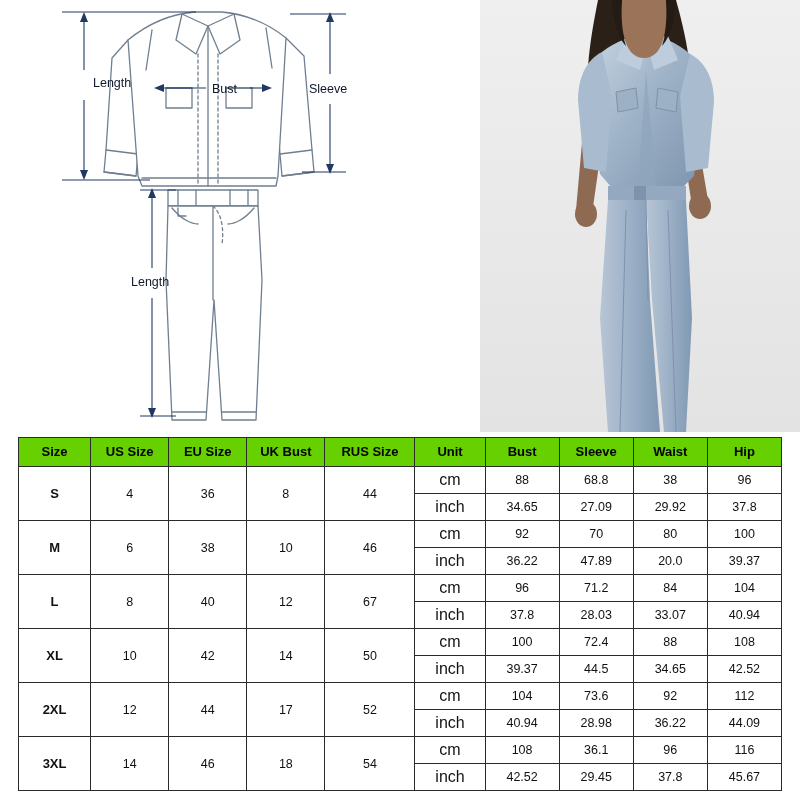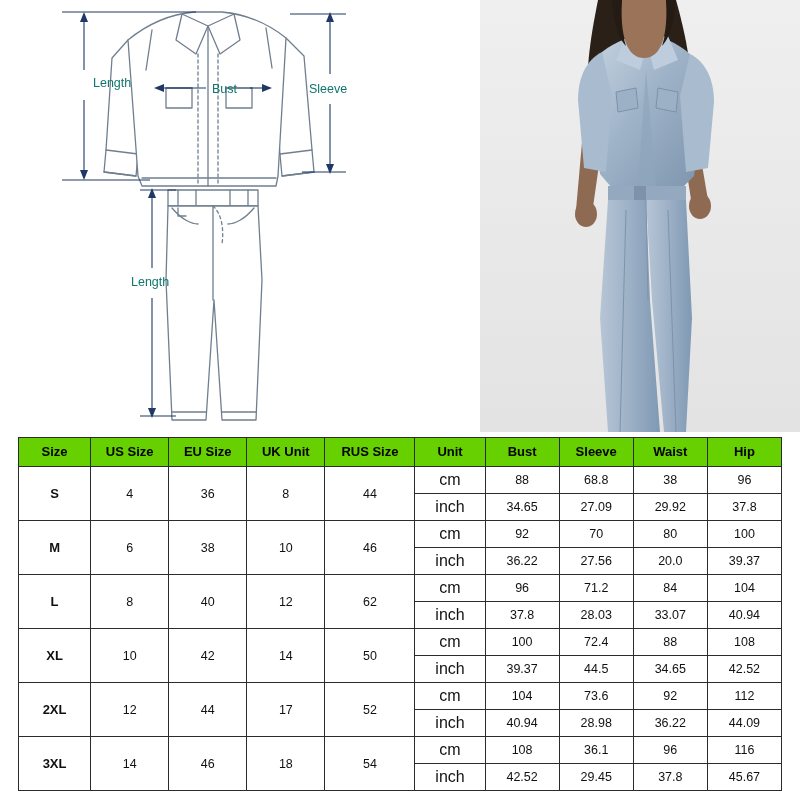--- a/index.html
+++ b/index.html
@@ -52,21 +52,21 @@
     top: 58px;
     font-size: 8px;
     color: rgba(255,255,255,0.55);
     letter-spacing: 0.5px;
     font-family: "Liberation Sans", sans-serif;
   }
 
   .dim-label {
     position: absolute;
     font-size: 12.5px;
-    color: #0f766e;
+    color: #0f172a;
     font-family: "Liberation Sans", sans-serif;
     white-space: nowrap;
   }
   .label-length-top { left: 93px; top: 76px; }
   .label-bust      { left: 212px; top: 82px; }
   .label-sleeve    { left: 309px; top: 82px; }
   .label-length-bot{ left: 131px; top: 275px; }
 
   
   .size-table {
@@ -293,21 +293,21 @@
         <col class="col-meas">
         <col class="col-meas">
         <col class="col-meas">
         <col class="col-meas">
     </colgroup>
     <thead>
       <tr>
         <th>Size</th>
         <th>US Size</th>
         <th>EU Size</th>
-        <th>UK Unit</th>
+        <th>UK Bust</th>
         <th>RUS Size</th>
         <th>Unit</th>
         <th>Bust</th>
         <th>Sleeve</th>
         <th>Waist</th>
         <th>Hip</th>
       </tr>
     </thead>
     <tbody>
 
@@ -339,31 +339,31 @@
         <td rowspan="2">46</td>
         <td class="unit-cell">cm</td>
         <td>92</td>
         <td>70</td>
         <td>80</td>
         <td>100</td>
       </tr>
       <tr>
         <td class="unit-cell">inch</td>
         <td>36.22</td>
-        <td>27.56</td>
+        <td>47.89</td>
         <td>20.0</td>
         <td>39.37</td>
       </tr>
 
       <tr>
         <td class="label-cell" rowspan="2">L</td>
         <td rowspan="2">8</td>
         <td rowspan="2">40</td>
         <td rowspan="2">12</td>
-        <td rowspan="2">62</td>
+        <td rowspan="2">67</td>
         <td class="unit-cell">cm</td>
         <td>96</td>
         <td>71.2</td>
         <td>84</td>
         <td>104</td>
       </tr>
       <tr>
         <td class="unit-cell">inch</td>
         <td>37.8</td>
         <td>28.03</td>

